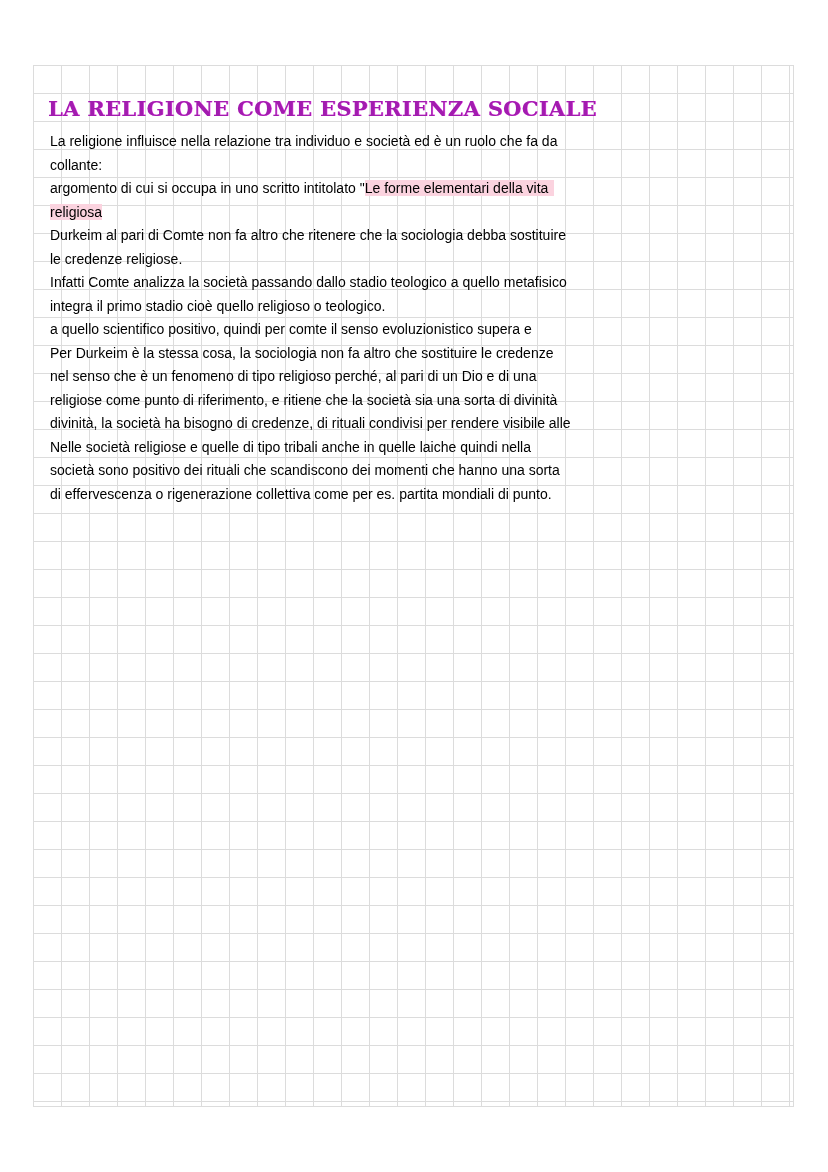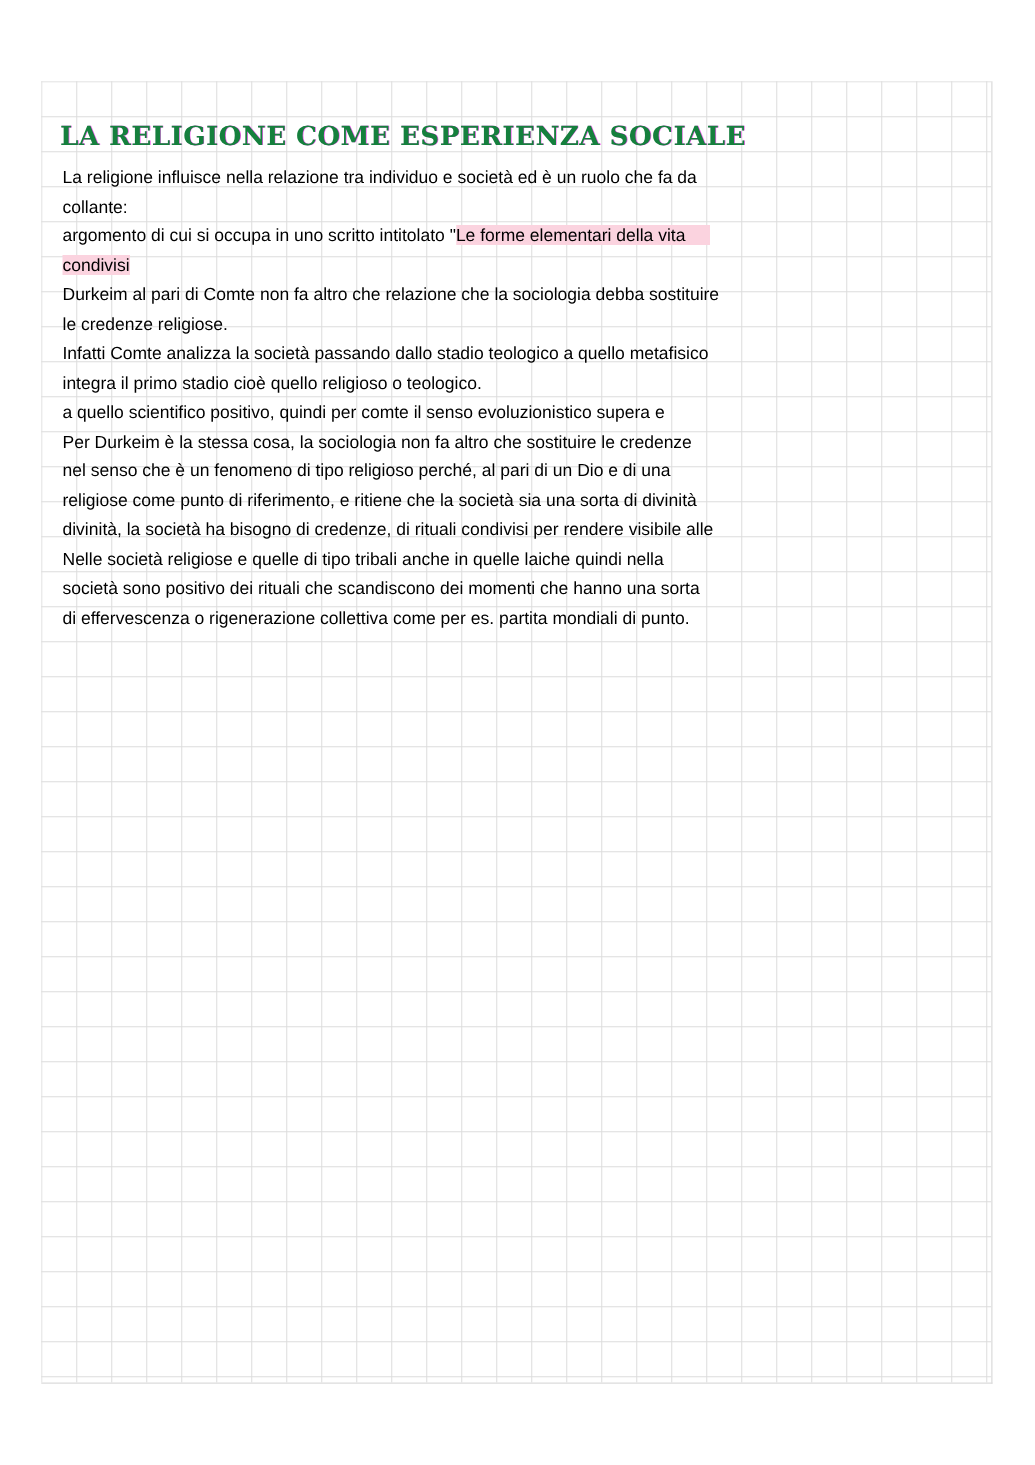--- a/index.html
+++ b/index.html
@@ -31,57 +31,57 @@
     .content {
       position: absolute;
       left: 46px;
       top: 92px;
       width: 745px;
     }
     .title {
       font-family: "DejaVu Serif", serif;
       font-weight: bold;
       font-size: 21px;
-      color: #15803d;
+      color: #a21caf;
       letter-spacing: 0.3px;
       margin: 0 0 0 2px;
       line-height: 34px;
       height: 34px;
       white-space: nowrap;
       text-shadow: 0.5px 0 0 #f25ff0;
     }
     .body-text {
       font-family: "Liberation Sans", sans-serif;
       font-size: 14px;
       line-height: 23.5px;
       color: #000000;
       margin: 4px;
     }
     .line {
       display: block;
       white-space: nowrap;
     }
     .highlight {
       background: #fbd3df;
-      padding-right: 20px;
+      padding-right: 6px;
     }
   </style>
 </head>
 <body>
 
 <div class="grid-paper"></div>
 
 <div class="content">
   <h1 class="title">LA RELIGIONE COME ESPERIENZA SOCIALE</h1>
   <div class="body-text">
     <span class="line"><span>La religione influisce nella relazione tra individuo e società ed è un ruolo che fa da</span></span>
     <span class="line"><span>collante:</span></span>
     <span class="line"><span>argomento di cui si occupa in uno scritto intitolato "</span><span class="highlight">Le forme elementari della vita</span></span>
-    <span class="line"><span class="highlight" style="padding-right:0">condivisi</span></span>
-    <span class="line"><span>Durkeim al pari di Comte non fa altro che relazione che la sociologia debba sostituire</span></span>
+    <span class="line"><span class="highlight" style="padding-right:0">religiosa</span></span>
+    <span class="line"><span>Durkeim al pari di Comte non fa altro che ritenere che la sociologia debba sostituire</span></span>
     <span class="line"><span>le credenze religiose.</span></span>
     <span class="line"><span>Infatti Comte analizza la società passando dallo stadio teologico a quello metafisico</span></span>
     <span class="line"><span>integra il primo stadio cioè quello religioso o teologico.</span></span>
     <span class="line"><span>a quello scientifico positivo, quindi per comte il senso evoluzionistico supera e</span></span>
     <span class="line"><span>Per Durkeim è la stessa cosa, la sociologia non fa altro che sostituire le credenze</span></span>
     <span class="line"><span>nel senso che è un fenomeno di tipo religioso perché, al pari di un Dio e di una</span></span>
     <span class="line"><span>religiose come punto di riferimento, e ritiene che la società sia una sorta di divinità</span></span>
     <span class="line"><span>divinità, la società ha bisogno di credenze, di rituali condivisi per rendere visibile alle</span></span>
     <span class="line"><span>Nelle società religiose e quelle di tipo tribali anche in quelle laiche quindi nella</span></span>
     <span class="line"><span>società sono positivo dei rituali che scandiscono dei momenti che hanno una sorta</span></span>

